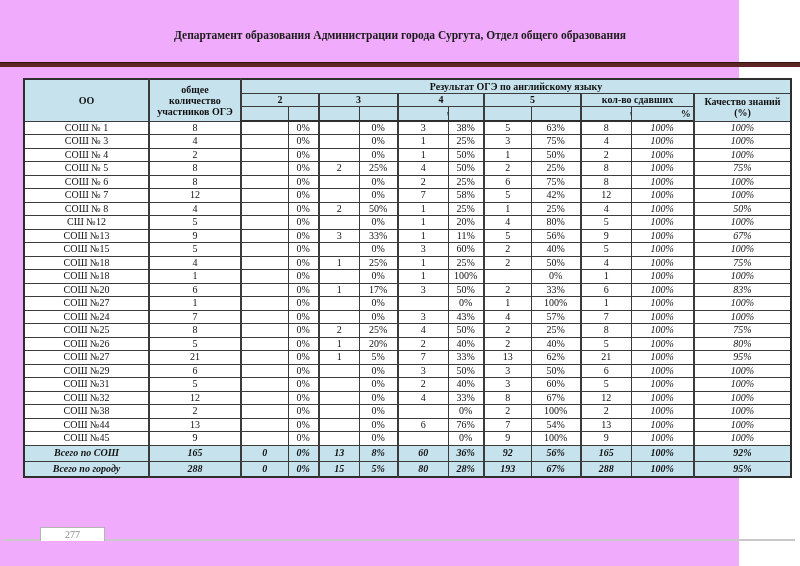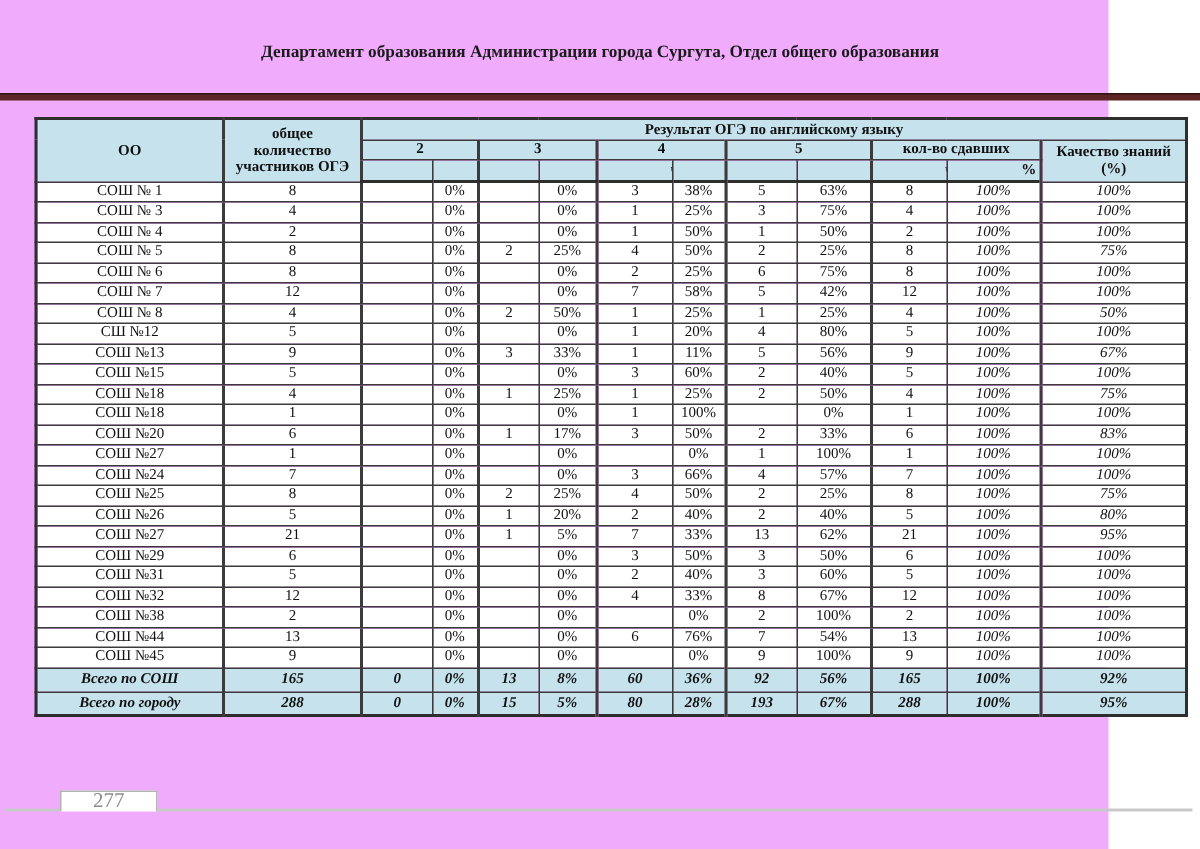--- a/index.html
+++ b/index.html
@@ -28,21 +28,21 @@
   td.it { font-style:italic; }
   tr.total td { background:#c6e2ec; font-weight:bold; font-style:italic; height:16px; }
   tr.total:first-of-type td { border-top:2px solid #2e2e2e; }
   tbody tr.total + tr.total td { border-top:1.5px solid #2e2e2e;margin-top:27px; }
 
   .footer-line { position:absolute; top:539px; height:2px; background:#c9c9c9; }
   .fl-left { left:3px; width:37px; }
   .fl-right { left:105px; width:690px; }
   .page-tab { position:absolute; top:527px; left:40px; width:65px; height:14px;
     background:#fff; border:1px solid #b4b4b4; border-bottom:none;
-    font-size:14px; line-height:13px; color:#8c8c8c; text-align:center; }
+    font-size:10px; line-height:13px; color:#8c8c8c; text-align:center; }
 </style>
 </head>
 <body>
 
 <div class="page">
 
   <div class="title-block">
     <div>Департамент образования Администрации города Сургута, Отдел общего образования</div>
   </div>
 
@@ -307,21 +307,21 @@
             <td class="gb it">100%</td>
           </tr>
           <tr>
             <td class="">СОШ №24</td>
             <td class="gb">7</td>
             <td class="gb"></td>
             <td class="">0%</td>
             <td class="gb"></td>
             <td class="">0%</td>
             <td class="gb">3</td>
-            <td class="">66%</td>
+            <td class="">43%</td>
             <td class="gb">4</td>
             <td class="">57%</td>
             <td class="gb">7</td>
             <td class="it">100%</td>
             <td class="gb it">100%</td>
           </tr>
           <tr>
             <td class="">СОШ №25</td>
             <td class="gb">8</td>
             <td class="gb"></td>

